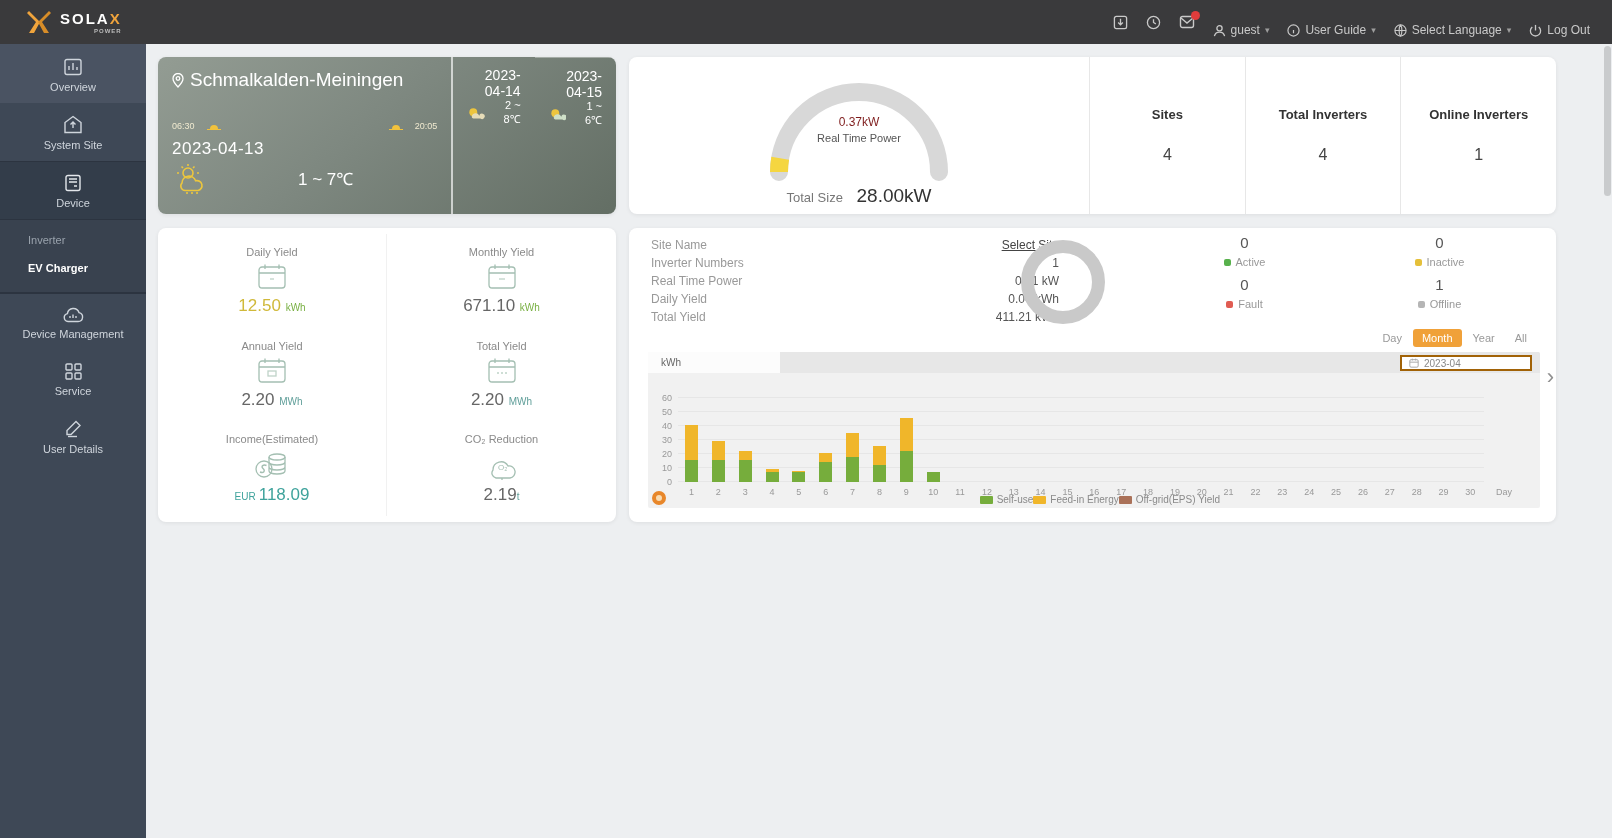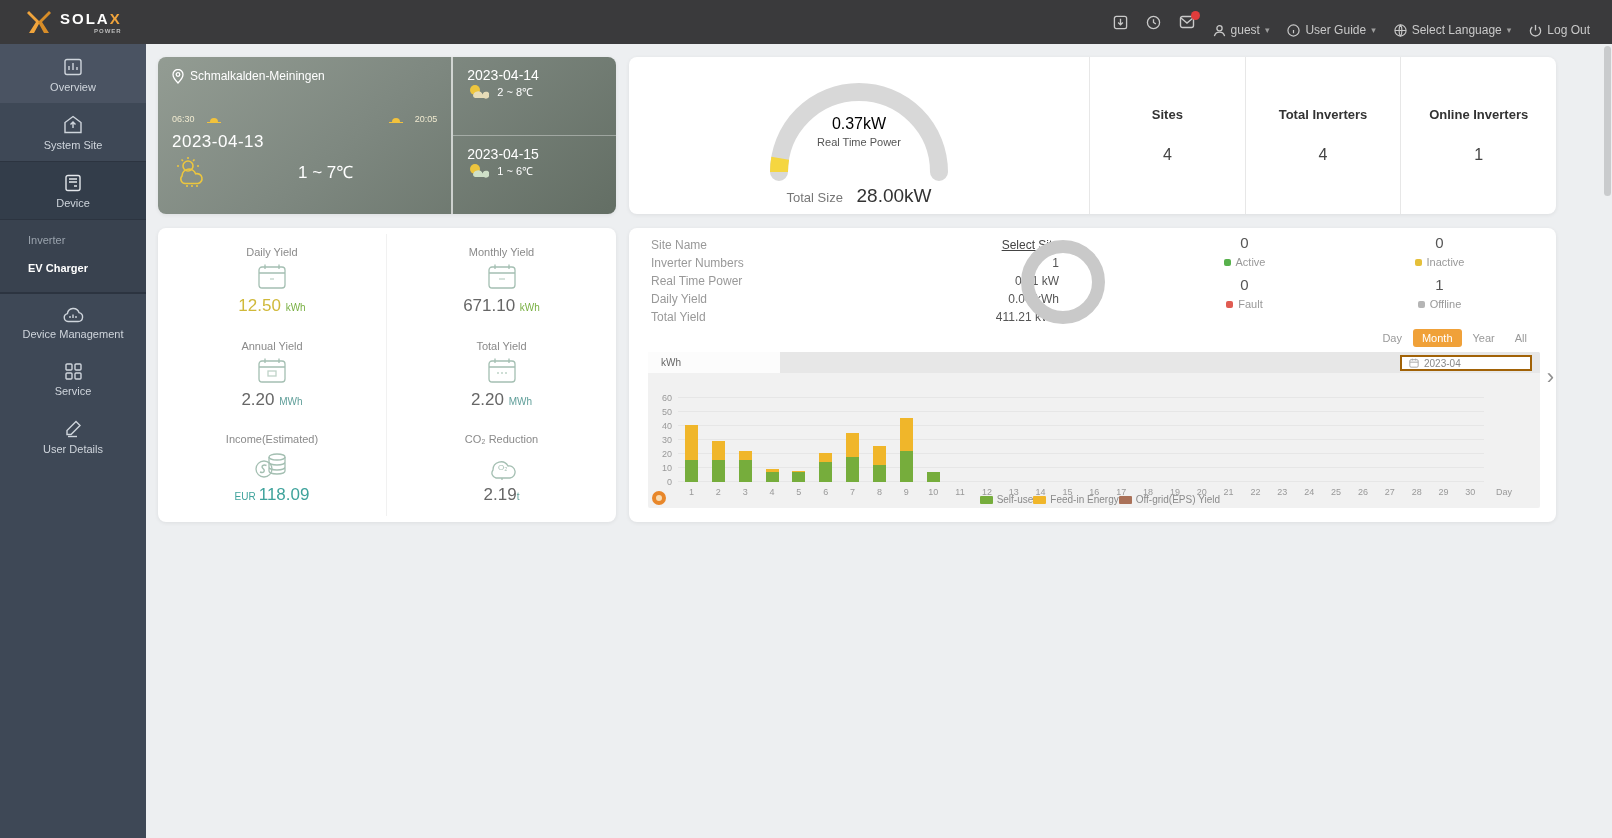--- a/index.html
+++ b/index.html
@@ -28,38 +28,38 @@
   .submenu { background:#39424f; border-bottom:2px solid #2c3440; padding:6px 0 10px; }
   .sub-item { font-size:11px; padding:8px 0 8px 28px; color:#9aa3ad; cursor:pointer; text-align:left; }
   .sub-item.active { color:#ffffff; font-weight:bold; }
 
   
   .card { position:absolute; background:#fff; border-radius:8px; box-shadow:0 1px 4px rgba(0,0,0,.07); }
 
   
   #weather-card { left:158px; top:57px; width:458px; height:157px; overflow:hidden; display:flex; background:linear-gradient(140deg,#939c93 0%,#7e8880 45%,#636e64 100%); color:#fff; }
   .weather-left { flex:1.63; padding:12px 14px 10px; position:relative; border-right:2px solid rgba(255,255,255,.65); }
-  .w-loc { display:flex; gap:6px; font-size:12px; }
+  .w-loc { display:flex; align-items:center; gap:6px; font-size:19px; }
   .w-sunrow { display:flex; justify-content:space-between; align-items:center; margin-top:30px; font-size:9px; color:#f0ead0; }
   .w-sun { display:flex; align-items:center; gap:12px; }
   .w-date { font-size:17px; margin-top:8px; letter-spacing:.5px; }
   .w-bottom { display:flex; align-items:center; margin-top:2px; }
   .w-temp { flex:1; text-align:center; font-size:17px; }
-  .weather-right { flex:1; display:flex; flex-direction:column; }
+  .weather-right { flex:1; display:flex; flex-direction:row;text-align:right; }
   .forecast { flex:1; padding:10px 14px 6px; }
   .forecast + .forecast { border-top:1px solid rgba(255,255,255,.35); }
   .f-date { font-size:14px; }
   .f-row { display:flex; align-items:center; gap:8px; font-size:11px; }
 
   
   #gauge-card { left:629px; top:57px; width:927px; height:157px; display:flex; }
   .gauge-zone { width:460px; position:relative; }
   .gauge-svg { position:absolute; left:50%; transform:translateX(-50%); top:12px; }
   .gauge-center { position:absolute; left:0; right:0; top:58px; text-align:center; }
-  .gauge-value { font-size:16px; color:#000000; }
+  .gauge-value { font-size:12px; color:#7f1d1d; }
   .gauge-label { font-size:11px; color:#555; margin-top:3px; }
   .gauge-total { position:absolute; left:0; right:0; top:128px; text-align:center; font-size:13px; color:#777; }
   .gauge-total b { font-size:19px; color:#333; font-weight:normal; margin-left:10px; }
   .stats { flex:1; display:flex; }
   .stat-col { flex:1; border-left:1px solid #e7e7e7; display:flex; flex-direction:column; align-items:center; justify-content:center; gap:24px; }
   .stat-label { font-size:13px; color:#333; font-weight:bold; }
   .stat-value { font-size:16px; color:#444; }
 
   
   #yield-card { left:158px; top:228px; width:458px; height:294px; display:grid; grid-template-columns:1fr 1fr; grid-template-rows:1fr 1fr 1fr; padding:6px 0; }

